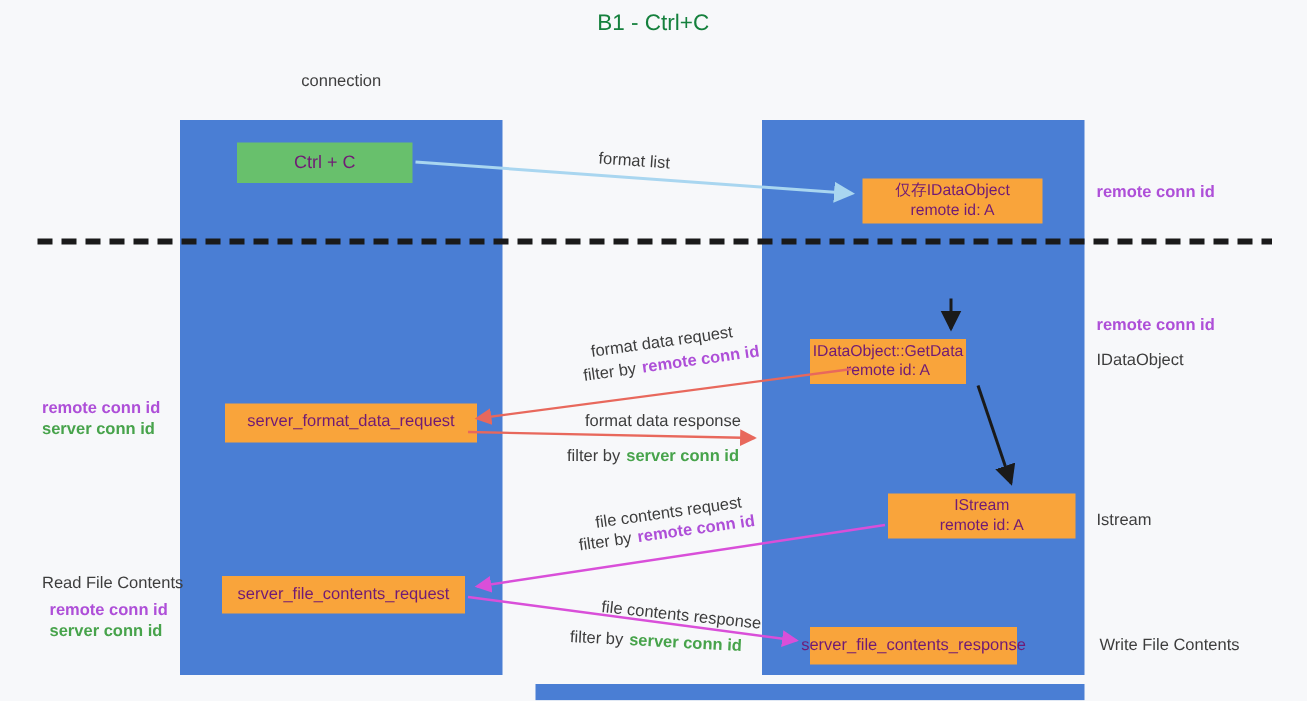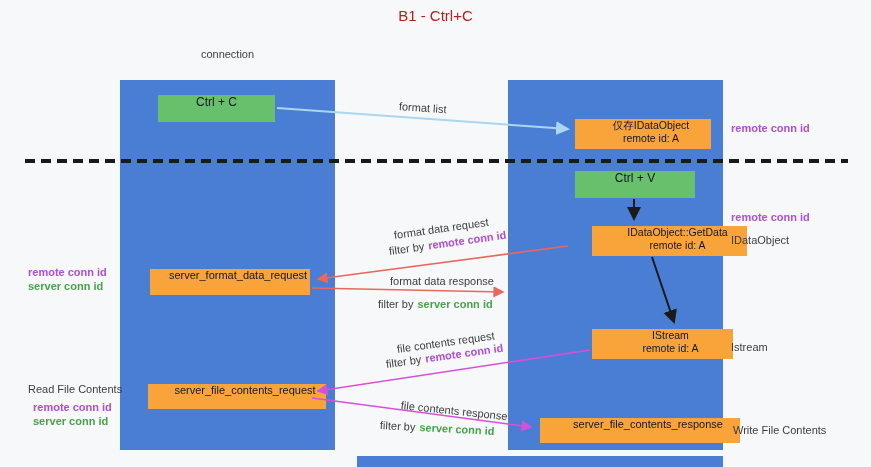--- a/index.html
+++ b/index.html
@@ -3,27 +3,27 @@
 <meta charset="utf-8">
 <style>
   html,body { margin:0; padding:0; background:#f7f8fa; }
   .canvas {
     position:relative; width:871px; height:467px;
     background:#f7f8fa; overflow:hidden;
     font-family:"Liberation Sans", sans-serif;
     color:#3a3a3a;
   }
   .title { position:absolute; left:0; top:6px; width:100%; text-align:center;
-           font-size:15px; line-height:19px; color:#b91c1c; }
+           font-size:15px; line-height:19px; color:#15803d; }
   .lane-head { position:absolute; text-align:center; font-size:11px; line-height:13px; color:#3f3f3f; }
   .lane { position:absolute; background:var(--lane-blue,#4a7ed4); }
   .box { position:absolute; display:flex; flex-direction:column; align-items:center;
-         justify-content:flex-start; color:#0f172a; text-align:center; line-height:1.25; }
+         justify-content:center; color:#701a75; text-align:center; line-height:1.25; }
   .green { background:var(--box-green,#68c06c); font-size:12px; }
-  .orange { background:var(--box-orange,#f9a43b); font-size:10.5px;padding-left:16px; }
+  .orange { background:var(--box-orange,#f9a43b); font-size:10.5px; }
   .orange.single { font-size:11px; }
   .lbl { position:absolute; font-size:11px; color:#3d3d3d; white-space:nowrap;
          transform-origin:left center; }
   .purple { color:var(--purple-text,#ae4fd8); font-weight:700; }
   .greentxt { color:var(--green-text,#47a34b); font-weight:700; }
   .ml { margin-left:4px; }
   .overlay { position:absolute; left:0; top:0; pointer-events:none; }
   .stroke-blue { stroke:var(--arrow-blue,#a9d6f0); }
   .stroke-black { stroke:var(--arrow-black,#1a1a1a); }
   .stroke-red { stroke:var(--arrow-red,#e8685c); }
@@ -53,44 +53,41 @@
 
   <div class="box green" style="left:158px;top:95px;width:117px;height:27px">
     <span>Ctrl + C</span>
   </div>
 
   <div class="box orange" style="left:575px;top:119px;width:120px;height:30px">
     <span>仅存IDataObject</span>
     <span>remote id: A</span>
   </div>
 
-  <div class="box green" style="left:575px;top:171px;width:120px;height:27px">
-    <span>Ctrl + V</span>
-  </div>
 
-  <div class="box orange" style="left:592px;top:226px;width:139px;height:30px">
+  <div class="box orange" style="left:540px;top:226px;width:104px;height:30px">
     <span>IDataObject::GetData</span>
     <span>remote id: A</span>
   </div>
 
-  <div class="box orange single" style="left:150px;top:269px;width:144px;height:26px">
+  <div class="box orange single" style="left:150px;top:269px;width:168px;height:26px">
     <span>server_format_data_request</span>
   </div>
 
 
   <div class="box orange" style="left:592px;top:329px;width:125px;height:30px">
     <span>IStream</span>
     <span>remote id: A</span>
   </div>
 
   <div class="box orange single" style="left:148px;top:384px;width:162px;height:25px">
     <span>server_file_contents_request</span>
   </div>
 
-  <div class="box orange single" style="left:540px;top:418px;width:184px;height:25px">
+  <div class="box orange single" style="left:540px;top:418px;width:138px;height:25px">
     <span>server_file_contents_response</span>
   </div>
 
   <svg class="overlay" width="871" height="467" viewBox="0 0 871 467">
     <defs>
       <marker id="mk-blue" markerWidth="8" markerHeight="8" refX="6" refY="3.5" orient="auto">
         <path d="M0,0 L7,3.5 L0,7 z" class="fill-blue"></path>
       </marker>
       <marker id="mk-black" markerWidth="8" markerHeight="8" refX="6" refY="3.5" orient="auto">
         <path d="M0,0 L7,3.5 L0,7 z" class="fill-black"></path>

